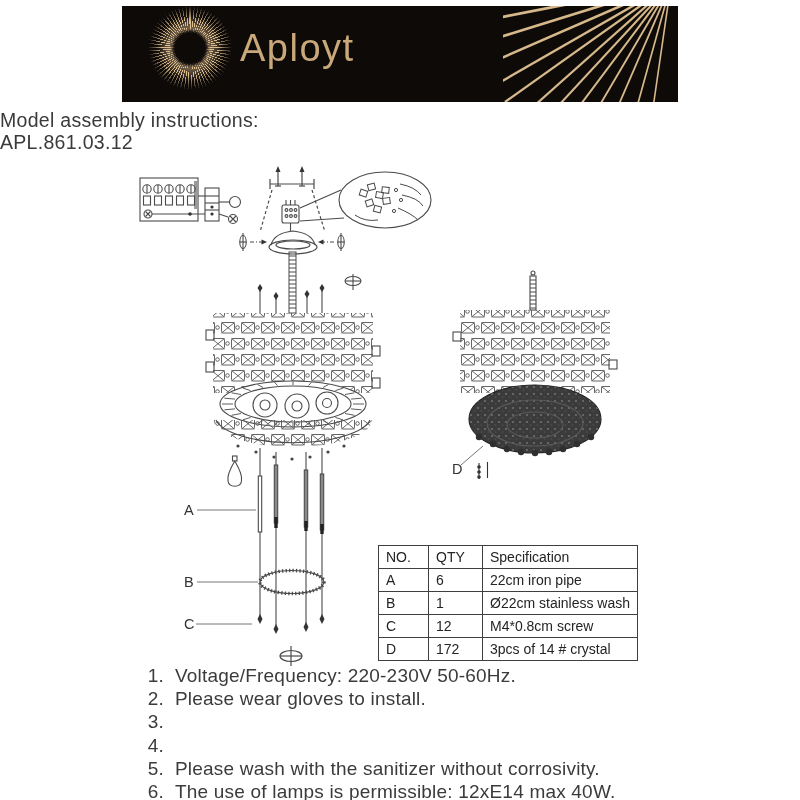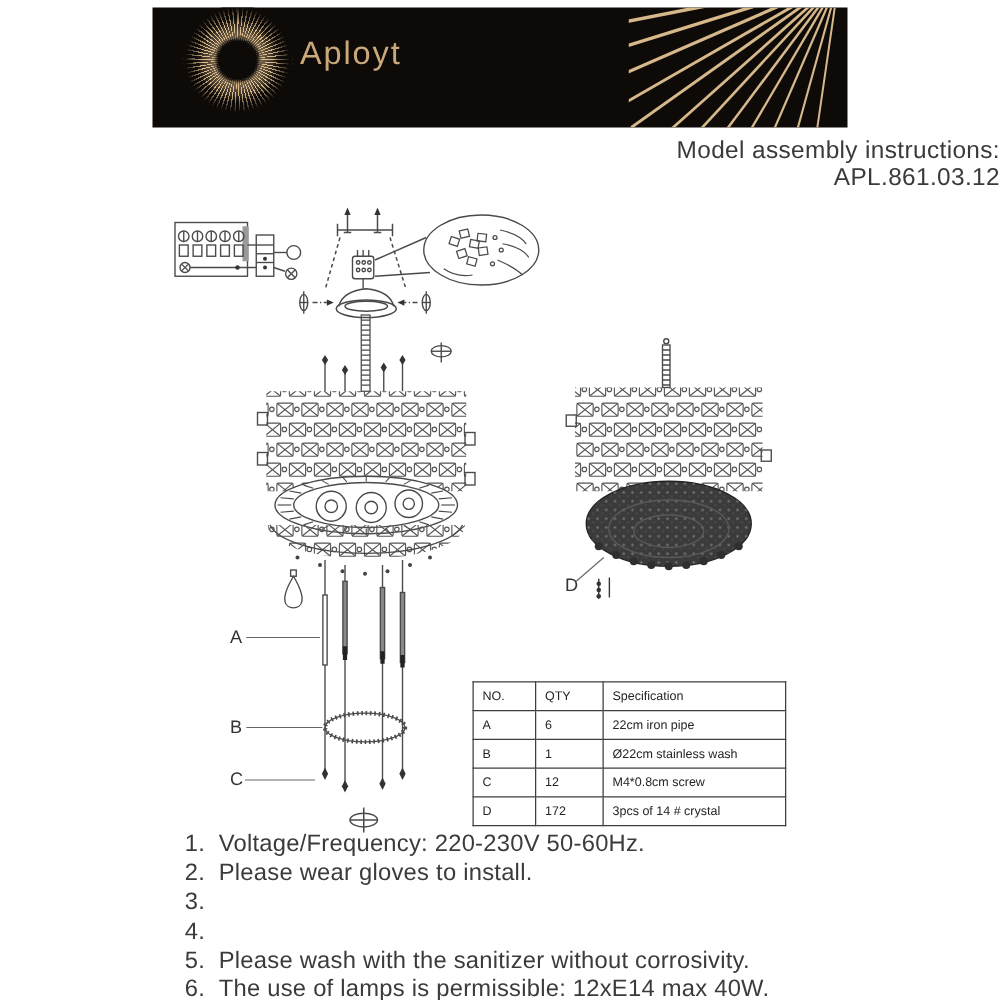--- a/index.html
+++ b/index.html
@@ -7,35 +7,35 @@
     font-family:"Liberation Sans",sans-serif;color:#3b3b3b;position:relative}
 
   
   .banner{position:absolute;left:122px;top:6px;width:556px;height:96px;
     background:#0d0a08;overflow:hidden}
   .burst{position:absolute;left:24px;top:-2px;width:88px;height:88px;border-radius:50%;
     background:
       radial-gradient(circle closest-side, #0d0a08 0 15px, rgba(13,10,8,0) 20px 28px, #0d0a08 42px),
       radial-gradient(circle closest-side, rgba(230,196,148,0) 0 14px, rgba(230,196,148,.55) 18px, rgba(230,196,148,0) 34px),
       repeating-conic-gradient(#d8b88a 0deg 1.6deg, rgba(13,10,8,0) 1.6deg 5.2deg)}
-  .brand{position:absolute;left:118px;top:21px;font-size:26px;letter-spacing:1.5px;
+  .brand{position:absolute;left:118px;top:21px;font-size:38px;letter-spacing:1.5px;
     color:#c9a87a;font-weight:400}
   .rays{position:absolute;right:0;top:0}
 
   
-  .titles{position:absolute;left:0;right:0;top:110px;text-align:right;
+  .titles{position:absolute;left:0;right:0;top:110px;text-align:left;
     font-size:19.5px;line-height:21.5px;letter-spacing:.3px;color:#3a3a3a}
 
   
   .art{position:absolute;left:0;top:0;width:800px;height:800px;pointer-events:none}
   .dlabel{position:absolute;font-size:14.5px;color:#333}
 
   
   .parts{position:absolute;left:378px;top:545px;border-collapse:collapse;
-    font-size:10px;color:#242424;background:#fff}
+    font-size:14px;color:#242424;background:#fff}
   .parts th,.parts td{border:1.6px solid #3f3f3f;font-weight:400;text-align:left;
     padding:2px 7px;height:23px;white-space:nowrap}
   .c-no{width:50px}.c-qty{width:54px}.c-spec{width:146px}
 
   
   .instructions{position:absolute;left:128px;top:664px;font-size:19px;
     letter-spacing:.2px;color:#3b3b3b}
   .irow{display:flex;height:23.2px;line-height:23.2px}
   .inum{width:36px;text-align:right;margin-right:11px}
 </style>

